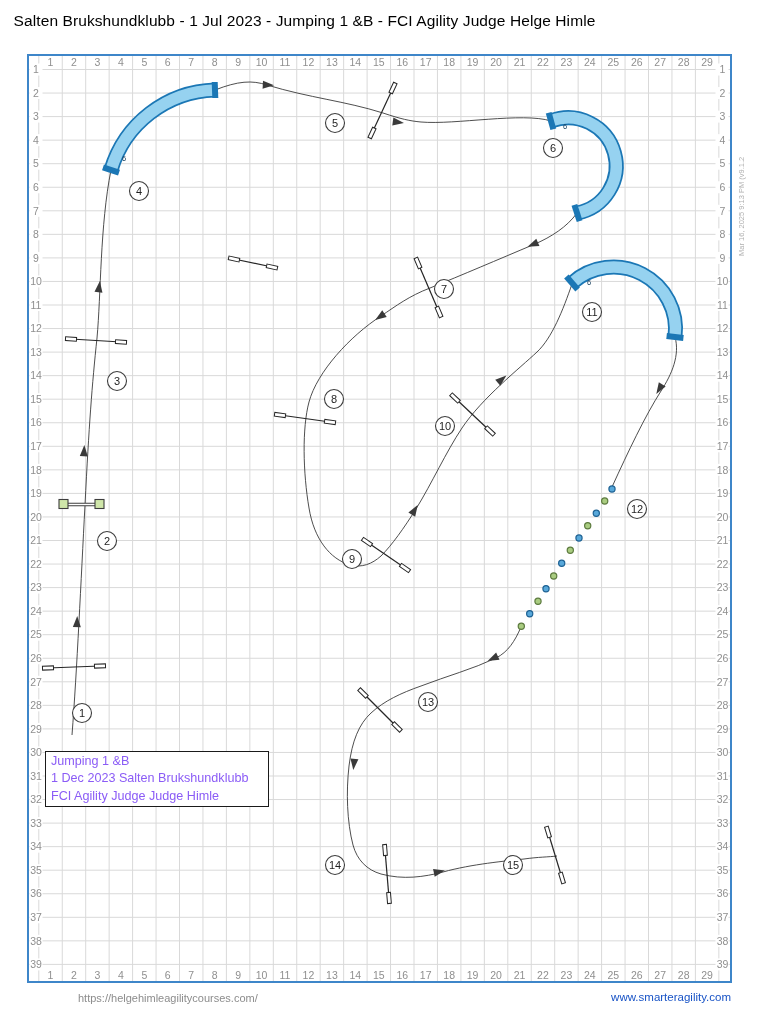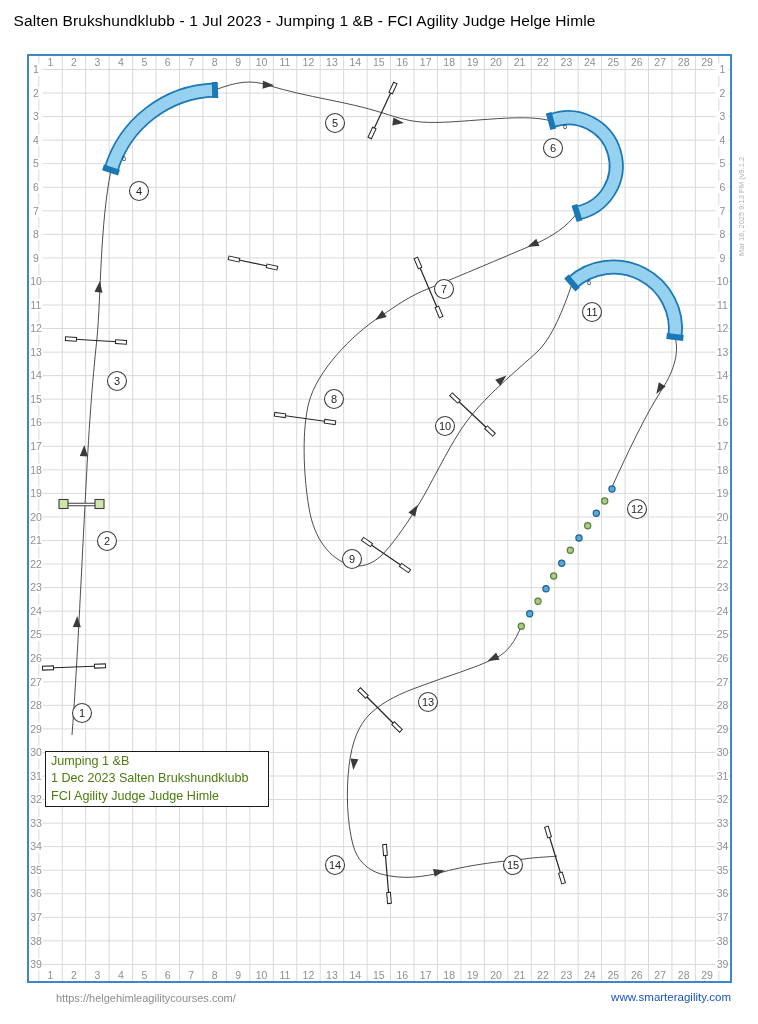--- a/index.html
+++ b/index.html
@@ -8,28 +8,28 @@
     font-family:"Liberation Sans", sans-serif;overflow:hidden;
   }
   .title{
     position:absolute;top:12px;left:0;width:609px;text-align:center;
     font-size:15.5px;color:#000;letter-spacing:0.1px;
   }
   #course{position:absolute;left:0;top:0;}
   .infobox{
     position:absolute;left:45px;top:751px;min-width:212px;height:51px;
     border:1.6px solid #1a1a1a;background:#fff;padding:1px 5px 2px 5px;
-    font-size:12.6px;line-height:17.3px;color:#4d7c0f;white-space:nowrap;z-index:5;
+    font-size:12.6px;line-height:17.3px;color:#8b5cf6;white-space:nowrap;z-index:5;
   }
   .meta-note{
     position:absolute;left:737px;top:256px;transform:rotate(-90deg);
     transform-origin:0 0;font-size:7.5px;color:#b0b0b0;white-space:nowrap;z-index:4;
   }
   .footer-left{
-    position:absolute;left:16px;top:992px;font-size:11px;color:#8c8c8c;padding-left:40px;
+    position:absolute;left:38px;top:992px;font-size:11px;color:#8c8c8c;padding-left:40px;
   }
   .footer-right{
     position:absolute;right:27px;top:991px;font-size:11.5px;color:#1853c6;
   }
 </style>
 </head>
 <body>
 
 <div class="title">Salten Brukshundklubb - 1 Jul 2023 - Jumping 1 &amp;B - FCI Agility Judge Helge Himle</div>
 

